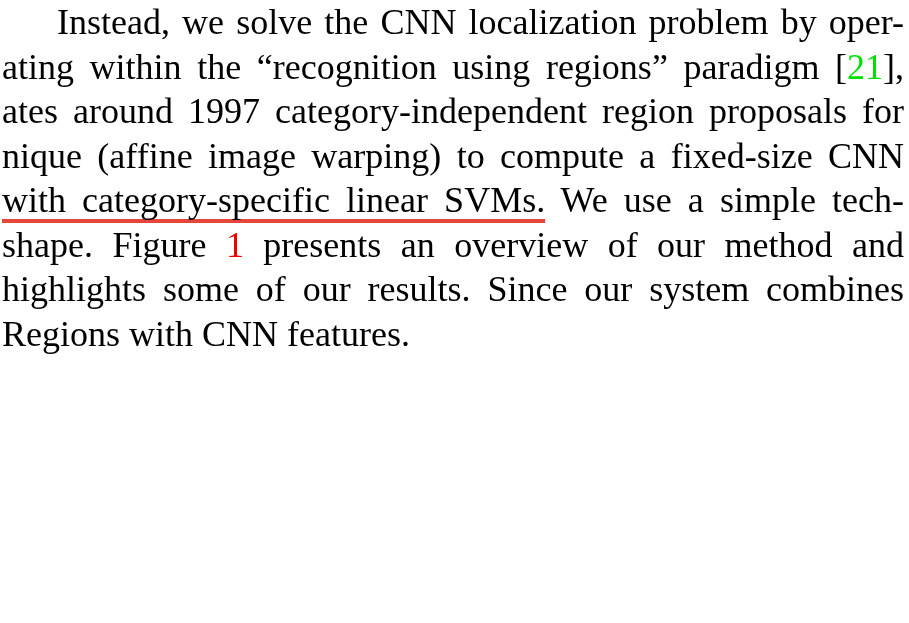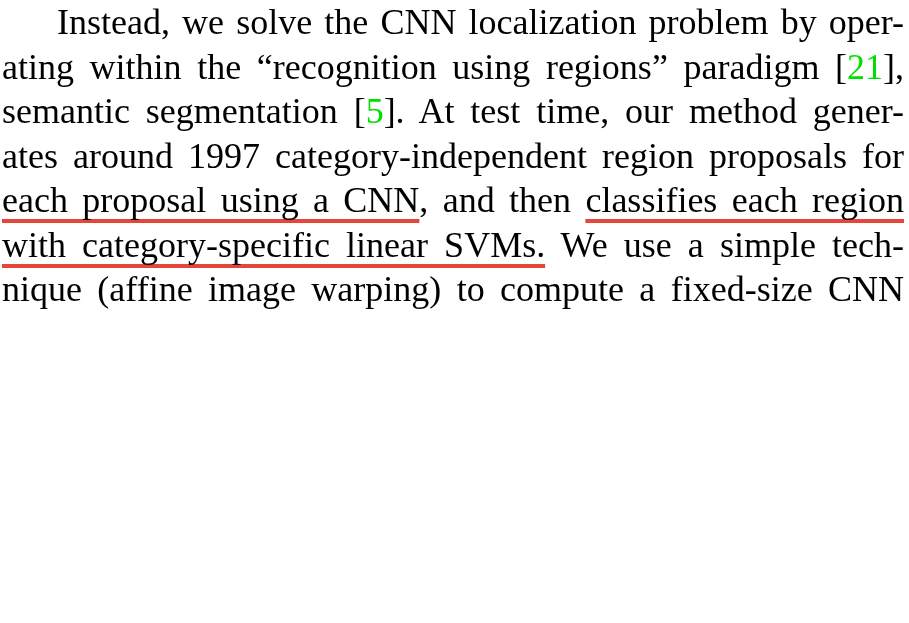--- a/index.html
+++ b/index.html
@@ -41,19 +41,20 @@
     text-decoration-skip-ink: none;
   }
 </style>
 </head>
 <body>
 
 <div class="page">
   <div>
       <div class="line first"><span>Instead, we solve the CNN localization problem by oper-</span></div>
       <div class="line"><span>ating within the “recognition using regions” paradigm [</span><span class="green">21</span><span>],</span></div>
-      <div class="line"><span>semantic segmentation [</span><span class="green">5</span><span>]. At test time, our method gener-</span></div>
       <div class="line"><span>ates around 1997 category-independent region proposals for</span></div>
-      <div class="line"><span class="u">each proposal using a CNN</span><span>, and then </span><span class="u">classifies each region</span></div>
+      <div class="line"><span>nique (affine image warping) to compute a fixed-size CNN</span></div>
       <div class="line"><span class="u">with category-specific linear SVMs.</span><span> We use a simple tech-</span></div>
-      <div class="line"><span>nique (affine image warping) to compute a fixed-size CNN</span></div>
+      <div class="line"><span>shape. Figure </span><span class="red">1</span><span> presents an overview of our method and</span></div>
+      <div class="line"><span>highlights some of our results. Since our system combines</span></div>
+      <div class="line last"><span>Regions with CNN features.</span></div>
     </div>
 </div>
 
 </body></html>

